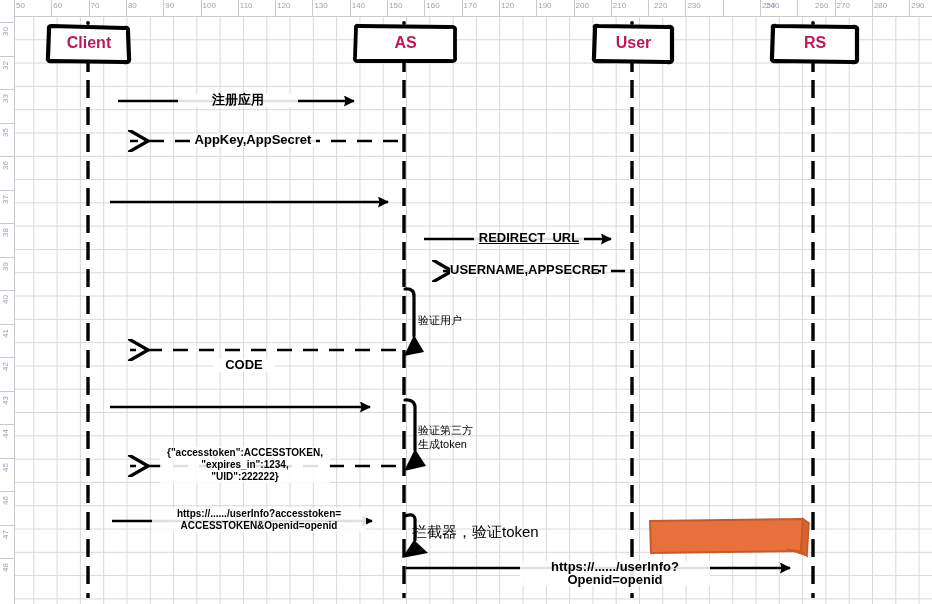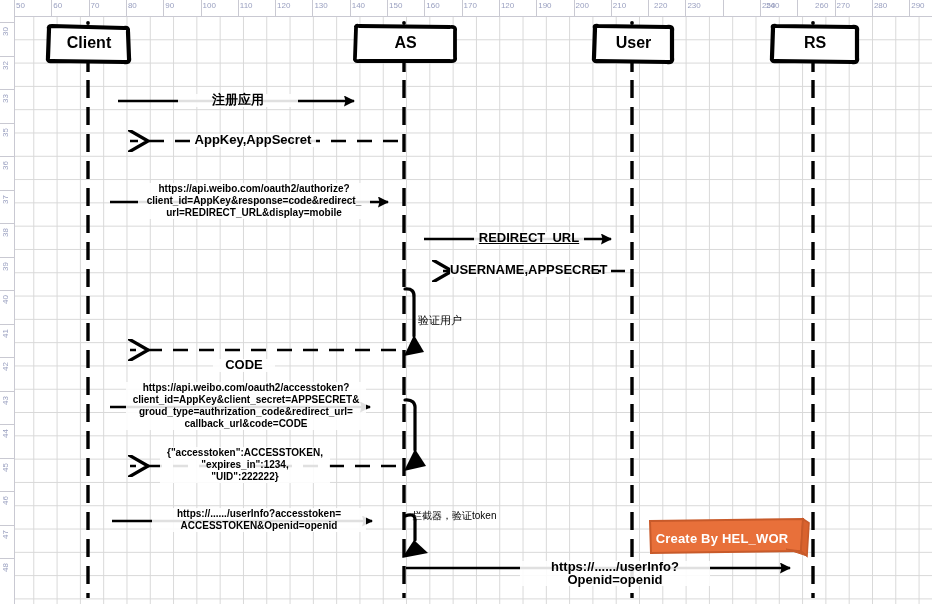--- a/index.html
+++ b/index.html
@@ -81,21 +81,21 @@
     position: absolute;
     left: 0; top: 0;
     width: 932px; height: 604px;
   }
 
   
   .participant-label {
     position: absolute;
     font-weight: bold;
     font-size: 16px;
-    color: #000000;
+    color: #be185d;
     text-align: center;
     font-family: "Liberation Sans", sans-serif;
     pointer-events: none;
   }
 
   
   .msg-label {
     position: absolute;
     font-size: 13px;
     font-weight: bold;
@@ -352,44 +352,36 @@
 
   <div class="participant-label" style="left:49px; top:34px; width:80px;">Client</div>
   <div class="participant-label" style="left:356px; top:34px; width:99px;">AS</div>
   <div class="participant-label" style="left:595px; top:34px; width:77px;">User</div>
   <div class="participant-label" style="left:773px; top:34px; width:84px;">RS</div>
 
   <div class="msg-label" style="left:178px; top:94px; width:120px;">注册应用</div>
 
   <div class="msg-label" style="left:190px; top:134px; width:126px;">AppKey,AppSecret</div>
 
-  <div class="msg-label small" style="left:138px; top:183px; width:232px;">https://api.weibo.com/oauth2/authorize?
-client_id=AppKey&amp;response=code&amp;redirect_
-url=REDIRECT_URL&amp;display=mobile</div>
 
   <div class="msg-label" style="left:474px; top:232px; width:110px;text-decoration:underline;">REDIRECT_URL</div>
 
   <div class="msg-label" style="left:450px; top:264px; width:148px;">USERNAME,APPSECRET</div>
 
   <div class="msg-label" style="left:213px; top:359px; width:62px;">CODE</div>
 
-  <div class="msg-label small" style="left:126px; top:382px; width:240px;">https://api.weibo.com/oauth2/accesstoken?
-client_id=AppKey&amp;client_secret=APPSECRET&amp;
-groud_type=authrization_code&amp;redirect_url=
-callback_url&amp;code=CODE</div>
 
   <div class="msg-label small" style="left:160px; top:447px; width:170px;">{"accesstoken":ACCESSTOKEN,
 "expires_in":1234,
 "UID":222222}</div>
 
   <div class="msg-label small" style="left:152px; top:508px; width:214px;">https://....../userInfo?accesstoken=
 ACCESSTOKEN&amp;Openid=openid</div>
 
   <div class="msg-label" style="left:520px; top:561px; width:190px;">https://....../userInfo?Openid=openid</div>
 
   <div class="note-label" style="left:418px; top:313px; width:90px;">验证用户</div>
-  <div class="note-label" style="left:412px; top:509px; width:140px; font-size:10px;">拦截器，验证token</div>
-
-  <div class="ribbon-wrap">
-    <div class="ribbon-text">Create By HEL_WOR</div>
-  </div>
+  <div class="note-label" style="left:418px; top:423px; width:90px;">验证第三方
+生成token</div>
+  <div class="note-label" style="left:412px; top:525px; width:140px; font-size:15px;">拦截器，验证token</div>
+
 
 </div>
 
 </body></html>

